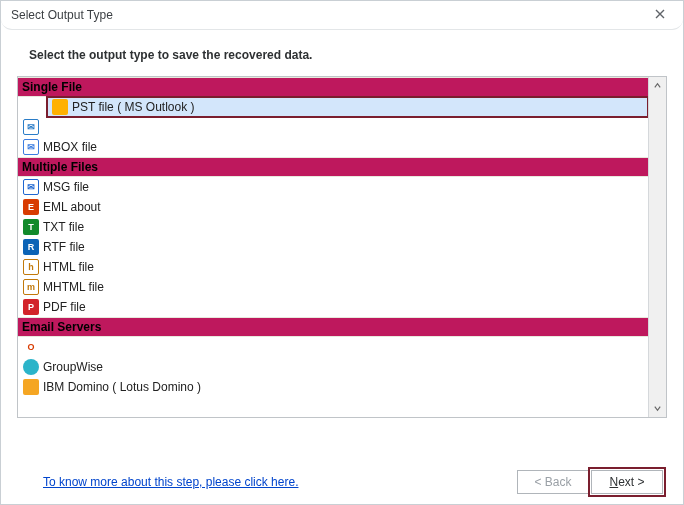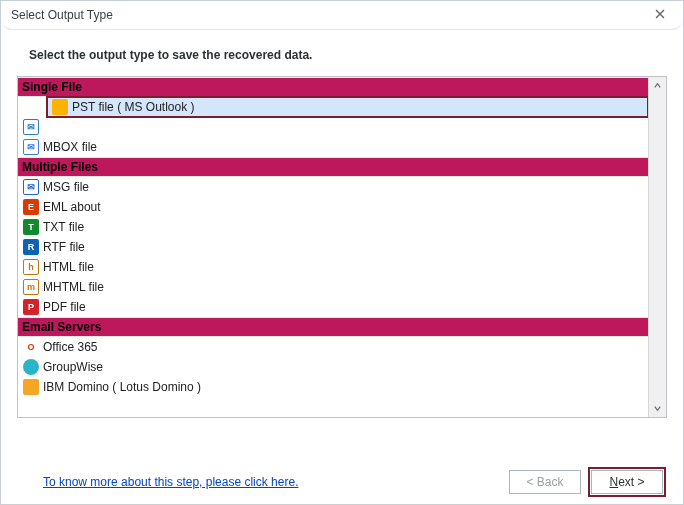--- a/index.html
+++ b/index.html
@@ -114,21 +114,21 @@
   }
   .helplink {
     color:#0044cc;
     text-decoration:underline;
     cursor:pointer;
   }
   .spacer{flex:1;}
   .btn {
     min-width:72px;
     height:24px;
-    margin-left:10px;
+    margin-left:2px;
     background:#fff;
     border:1px solid #b0b5ba;
     display:inline-flex;
     align-items:center;
     justify-content:center;
     color:#2e3133;
     cursor:pointer;
     font-family:inherit;
     font-size:12px;
   }
@@ -199,21 +199,20 @@
           <span class="ico" style="background: rgb(255, 255, 255); color: rgb(193, 120, 10); border: 1px solid rgb(193, 120, 10);">m</span>
           <span class="lbl">MHTML file</span>
         </div>
         <div class="row">
           <span class="ico" style="background: rgb(210, 35, 42); color: rgb(255, 255, 255);">P</span>
           <span class="lbl">PDF file</span>
         </div>
         <div class="section-head">Email Servers</div>
         <div class="row">
           <span class="ico" style="background: rgb(255, 255, 255); color: rgb(216, 59, 1);">O</span>
-          <span class="lbl">Office 365</span>
         </div>
         <div class="row">
           <span class="ico" style="background: rgb(43, 180, 201); color: rgb(255, 255, 255); border-radius: 50%;"></span>
           <span class="lbl">GroupWise</span>
         </div>
         <div class="row">
           <span class="ico" style="background: rgb(245, 166, 35); color: rgb(255, 255, 255);"></span>
           <span class="lbl">IBM Domino ( Lotus Domino )</span>
         </div>
       </div>

